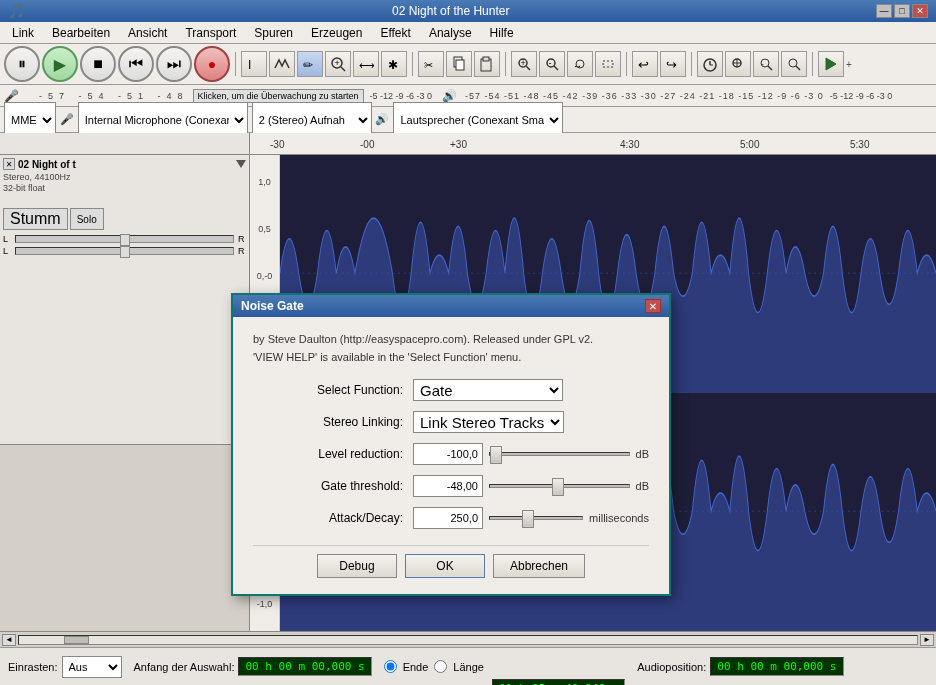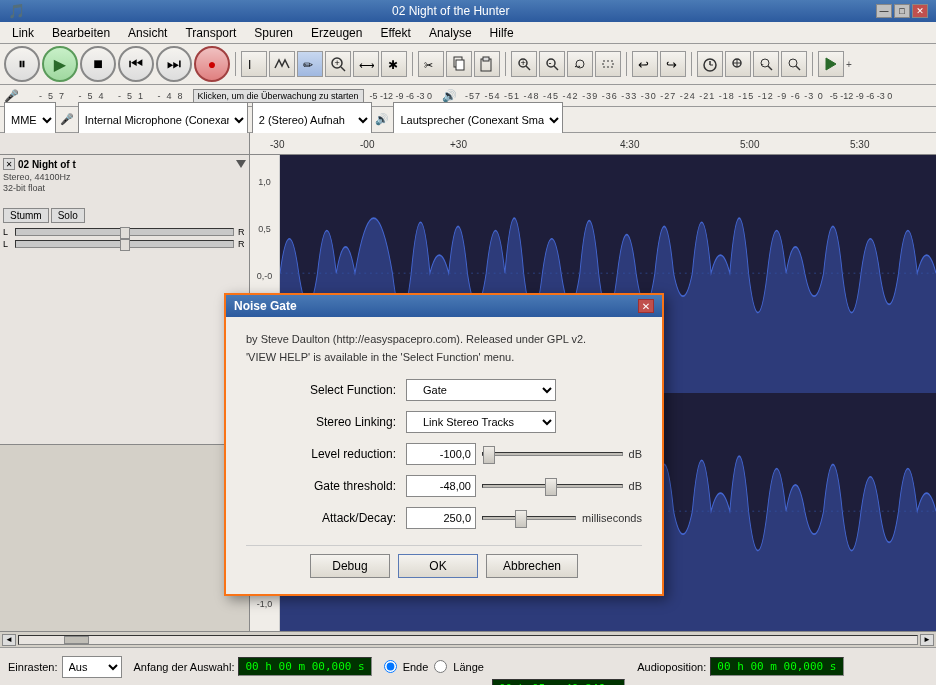--- a/index.html
+++ b/index.html
@@ -34,31 +34,31 @@
     .ruler-label { width: 250px; flex-shrink: 0; border-right: 1px solid #888; background: #e8e4e0; }
 
     
     .bottom-bar { background: #e8e4e0; border-top: 1px solid #999; height: 38px; display: flex; align-items: center; padding: 0 8px; gap: 12px; }
     .bottom-field { display: flex; align-items: center; gap: 4px; }
     .bottom-label { font-size: 11px; white-space: nowrap; }
     .bottom-select { height: 22px; font-size: 11px; border: 1px solid #888; background: white; padding: 0 2px; }
     .time-display { background: #003300; color: #00ff00; font-family: monospace; font-size: 13px; padding: 2px 6px; border: 1px inset #888; min-width: 120px; text-align: center; }
     .radio-group { display: flex; align-items: center; gap: 6px; }
     .radio-label { font-size: 11px; }
-    .dialog { background: #f0ede8; border: 2px solid #f97316; box-shadow: 4px 4px 12px rgba(0,0,0,0.4); width: 440px; pointer-events: all; position: absolute; top: 160px; left: 224px; }
+    .dialog { background: #f0ede8; border: 2px solid #0f766e; box-shadow: 4px 4px 12px rgba(0,0,0,0.4); width: 440px; pointer-events: all; position: absolute; top: 160px; left: 231px; }
     .dialog-title-bar { background: linear-gradient(to bottom, #4a7ab5, #2c5a9e); color: white; height: 22px; display: flex; align-items: center; justify-content: space-between; padding: 0 8px; }
     .dialog-title { font-size: 12px; font-weight: bold; }
     .dialog-close { width: 16px; height: 14px; background: #c0504d; border: 1px solid #a03030; color: white; font-size: 10px; cursor: pointer; display: flex; align-items: center; justify-content: center; }
     .dialog-body { padding: 16px 20px; }
     .dialog-info { font-size: 11px; color: #333; margin-bottom: 6px; }
     .dialog-info2 { font-size: 11px; color: #333; margin-bottom: 16px; }
     .dialog-row { display: flex; align-items: center; margin-bottom: 10px; }
     .dialog-row-label { width: 160px; text-align: right; padding-right: 10px; font-size: 12px; }
     .dialog-row-control { flex: 1; display: flex; align-items: center; gap: 6px; }
-    .dialog-select { height: 22px; font-size: 11px; border: 1px solid #888; background: white; padding: 0 12px; min-width: 150px; }
+    .dialog-select { height: 22px; font-size: 15px; border: 1px solid #888; background: white; padding: 0 2px; min-width: 150px; }
     .dialog-input { width: 70px; height: 22px; font-size: 11px; border: 1px solid #888; background: white; padding: 0 4px; text-align: right; }
     .dialog-unit { font-size: 11px; color: #333; }
     .slider-container { flex: 1; position: relative; height: 20px; display: flex; align-items: center; }
     .slider-track { width: 100%; height: 4px; background: #c0bdb6; border: 1px inset #888; position: relative; }
     .slider-thumb { position: absolute; width: 12px; height: 18px; background: linear-gradient(to bottom, #f0ede8, #c8c5be); border: 1px solid #888; top: -7px; cursor: pointer; }
     .dialog-buttons { display: flex; justify-content: center; gap: 8px; margin-top: 16px; padding-top: 8px; border-top: 1px solid #ccc; }
     .dialog-btn { padding: 4px 16px; font-size: 12px; background: linear-gradient(to bottom, #f5f3ef, #ddd9d0); border: 1px solid #888; cursor: pointer; min-width: 80px; }
     .dialog-btn.ok-btn { border-color: #5a7ab5; background: linear-gradient(to bottom, #f5f3ef, #ddd9d0); }
     .monitor-bar { background: #f0ede8; border-bottom: 1px solid #999; height: 22px; display: flex; align-items: center; padding: 0 4px; font-size: 10px; gap: 4px; }
 
@@ -304,21 +304,21 @@
             <span style="font-weight:bold;font-size:10px;overflow:hidden;white-space:nowrap;max-width:100px;">02 Night of t</span>
             <div style="margin-left:auto;width:10px;height:10px;cursor:pointer;">
               <svg width="10" height="10" viewBox="0 0 10 10">
                   <polygon points="0,0 10,0 5,8" fill="#555"></polygon>
                 </svg>
             </div>
           </div>
           <div style="font-size:9px;color:#444;margin-bottom:1px;">Stereo, 44100Hz</div>
           <div style="font-size:9px;color:#444;margin-bottom:15px;">32-bit float</div>
           <div style="display:flex;gap:2px;margin-bottom:4px;">
-            <button style="padding:1px 6px;font-size:10px;background:#ddd;border:1px solid #888;cursor:pointer;">Stumm</button>
+            <button style="padding:1px 6px;font-size:16px;background:#ddd;border:1px solid #888;cursor:pointer;">Stumm</button>
             <button style="padding:1px 6px;font-size:10px;background:#ddd;border:1px solid #888;cursor:pointer;">Solo</button>
           </div>
 
           <div style="display:flex;align-items:center;gap:4px;margin-bottom:2px;">
             <span style="font-size:9px;width:8px;">L</span>
             <div style="flex:1;height:8px;background:#c8c8c8;border:1px inset #888;position:relative;">
               <div style="position:absolute;left:50%;top:-2px;width:10px;height:12px;background:#e0ddd8;border:1px solid #888;transform:translateX(-50%);"></div>
             </div>
             <span style="font-size:9px;width:8px;">R</span>
           </div>

